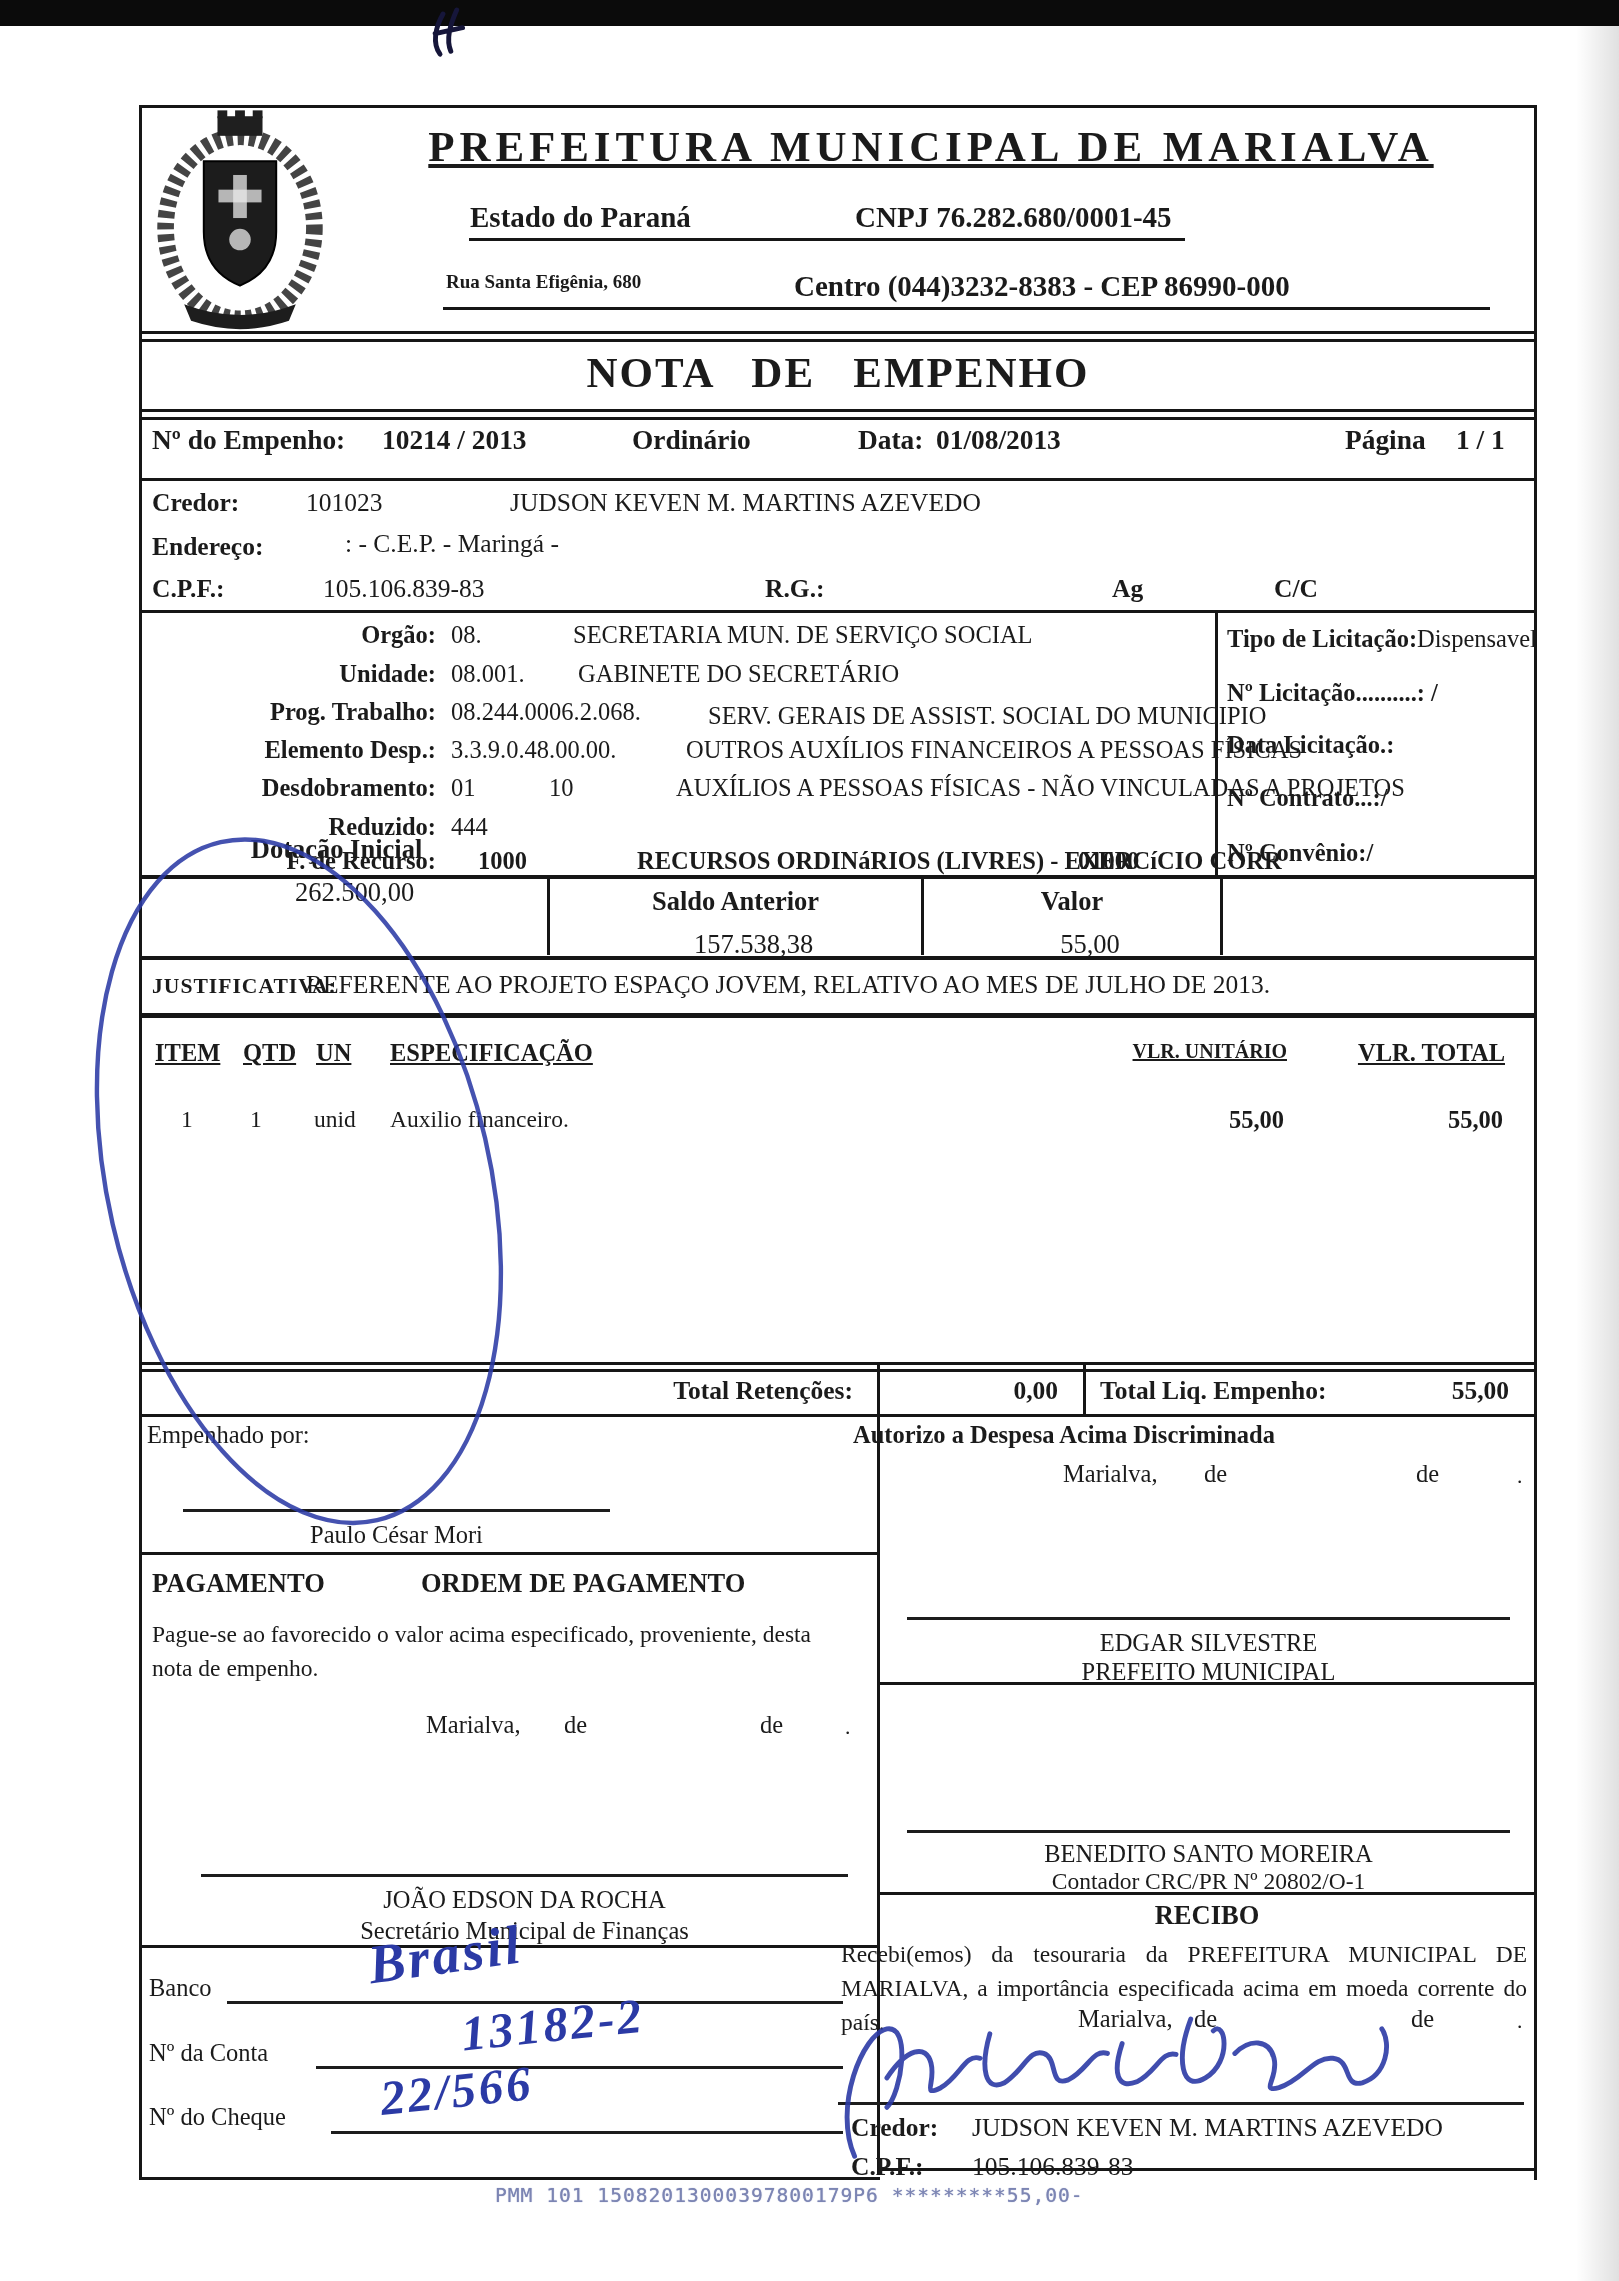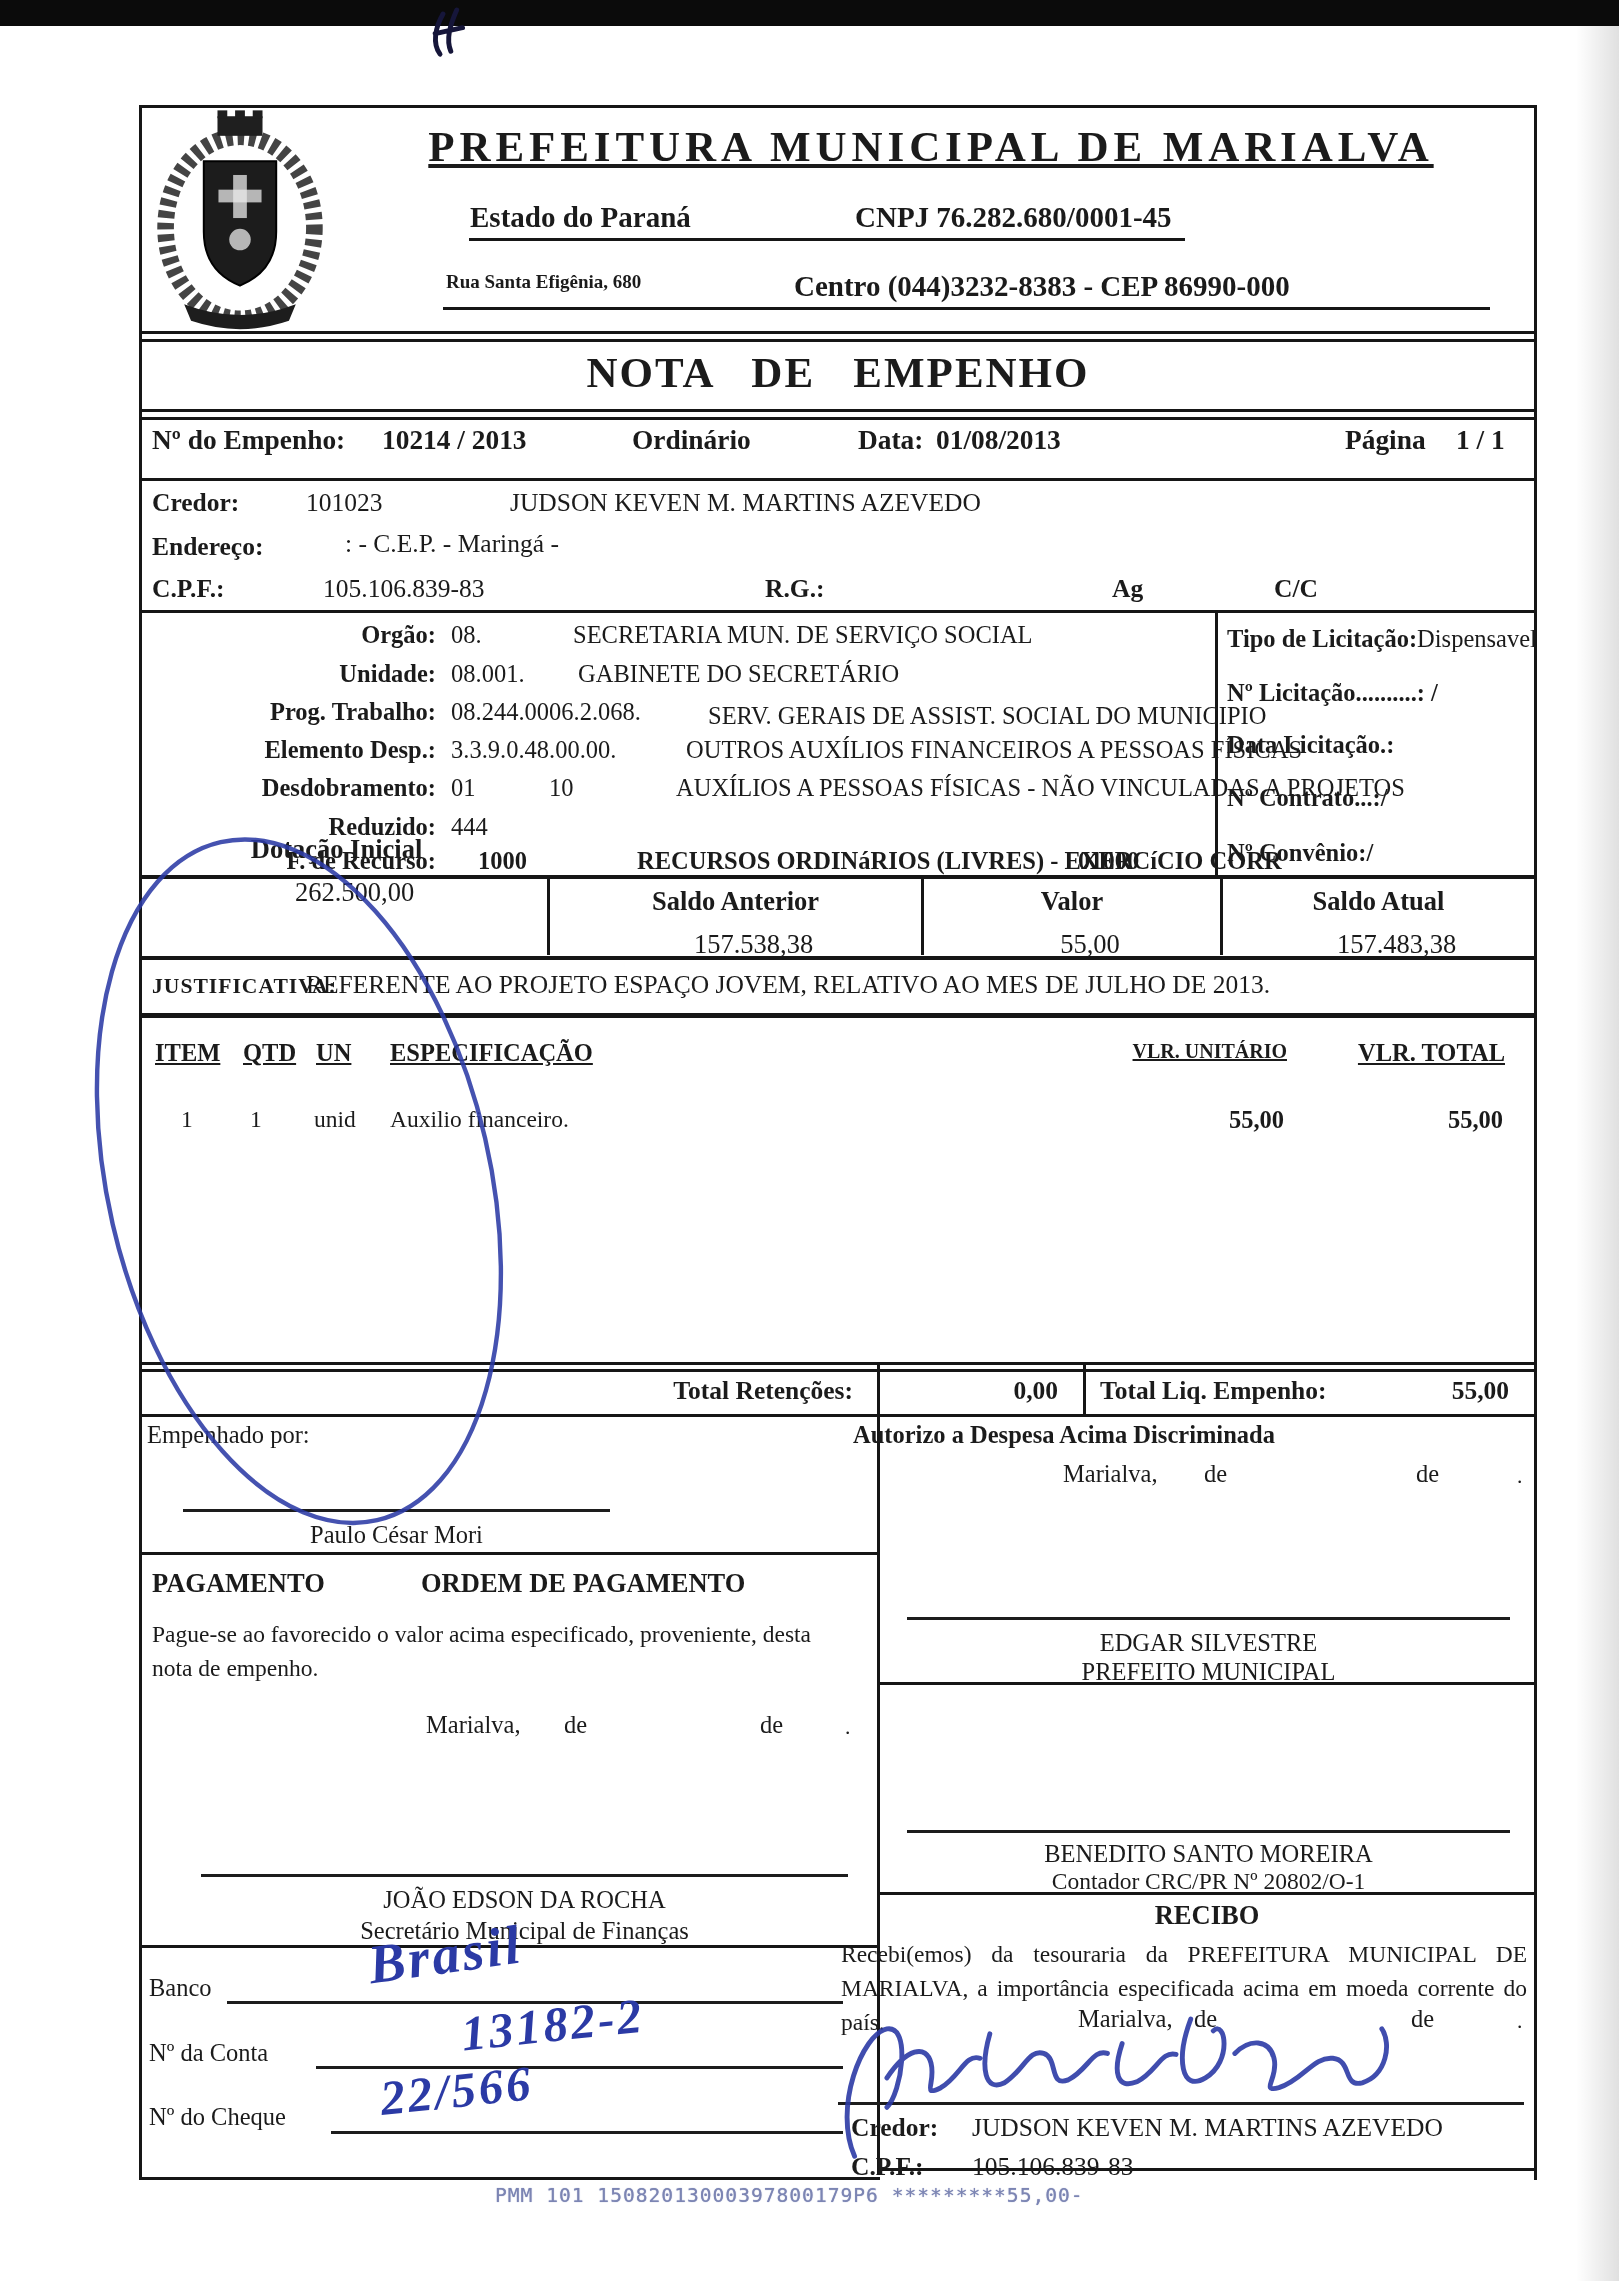--- a/index.html
+++ b/index.html
@@ -146,24 +146,20 @@
     <div class="val">262.500,00</div>
   </div>
   <div class="cell" style="left:550px;top:886px;width:371px">
     <div class="lab">Saldo Anterior</div>
     <div class="val">157.538,38</div>
   </div>
   <div class="cell" style="left:924px;top:886px;width:296px">
     <div class="lab">Valor</div>
     <div class="val">55,00</div>
   </div>
-  <div class="cell" style="left:1223px;top:886px;width:311px">
-    <div class="lab">Saldo Atual</div>
-    <div class="val">157.483,38</div>
-  </div>
 
   <div class="t b" style="left:152px;top:976px;font-size:21.6px;letter-spacing:1px">JUSTIFICATIVA:</div>
   <div class="t" style="left:306px;top:972px;font-size:25.5px">REFERENTE AO PROJETO ESPAÇO JOVEM, RELATIVO AO MES DE JULHO DE 2013.</div>
 
   <div class="t b it u" style="left:155px;top:1041px;font-size:24.5px">ITEM</div>
   <div class="t b it u" style="left:243px;top:1041px;font-size:24.5px">QTD</div>
   <div class="t b it u" style="left:316px;top:1041px;font-size:24.5px">UN</div>
   <div class="t b it u" style="left:390px;top:1041px;font-size:24.5px">ESPECIFICAÇÃO</div>
   <div class="t b it u" style="right:332px;top:1041px;font-size:20px">VLR. UNITÁRIO</div>
   <div class="t b it u" style="right:114px;top:1041px;font-size:24.5px">VLR. TOTAL</div>

